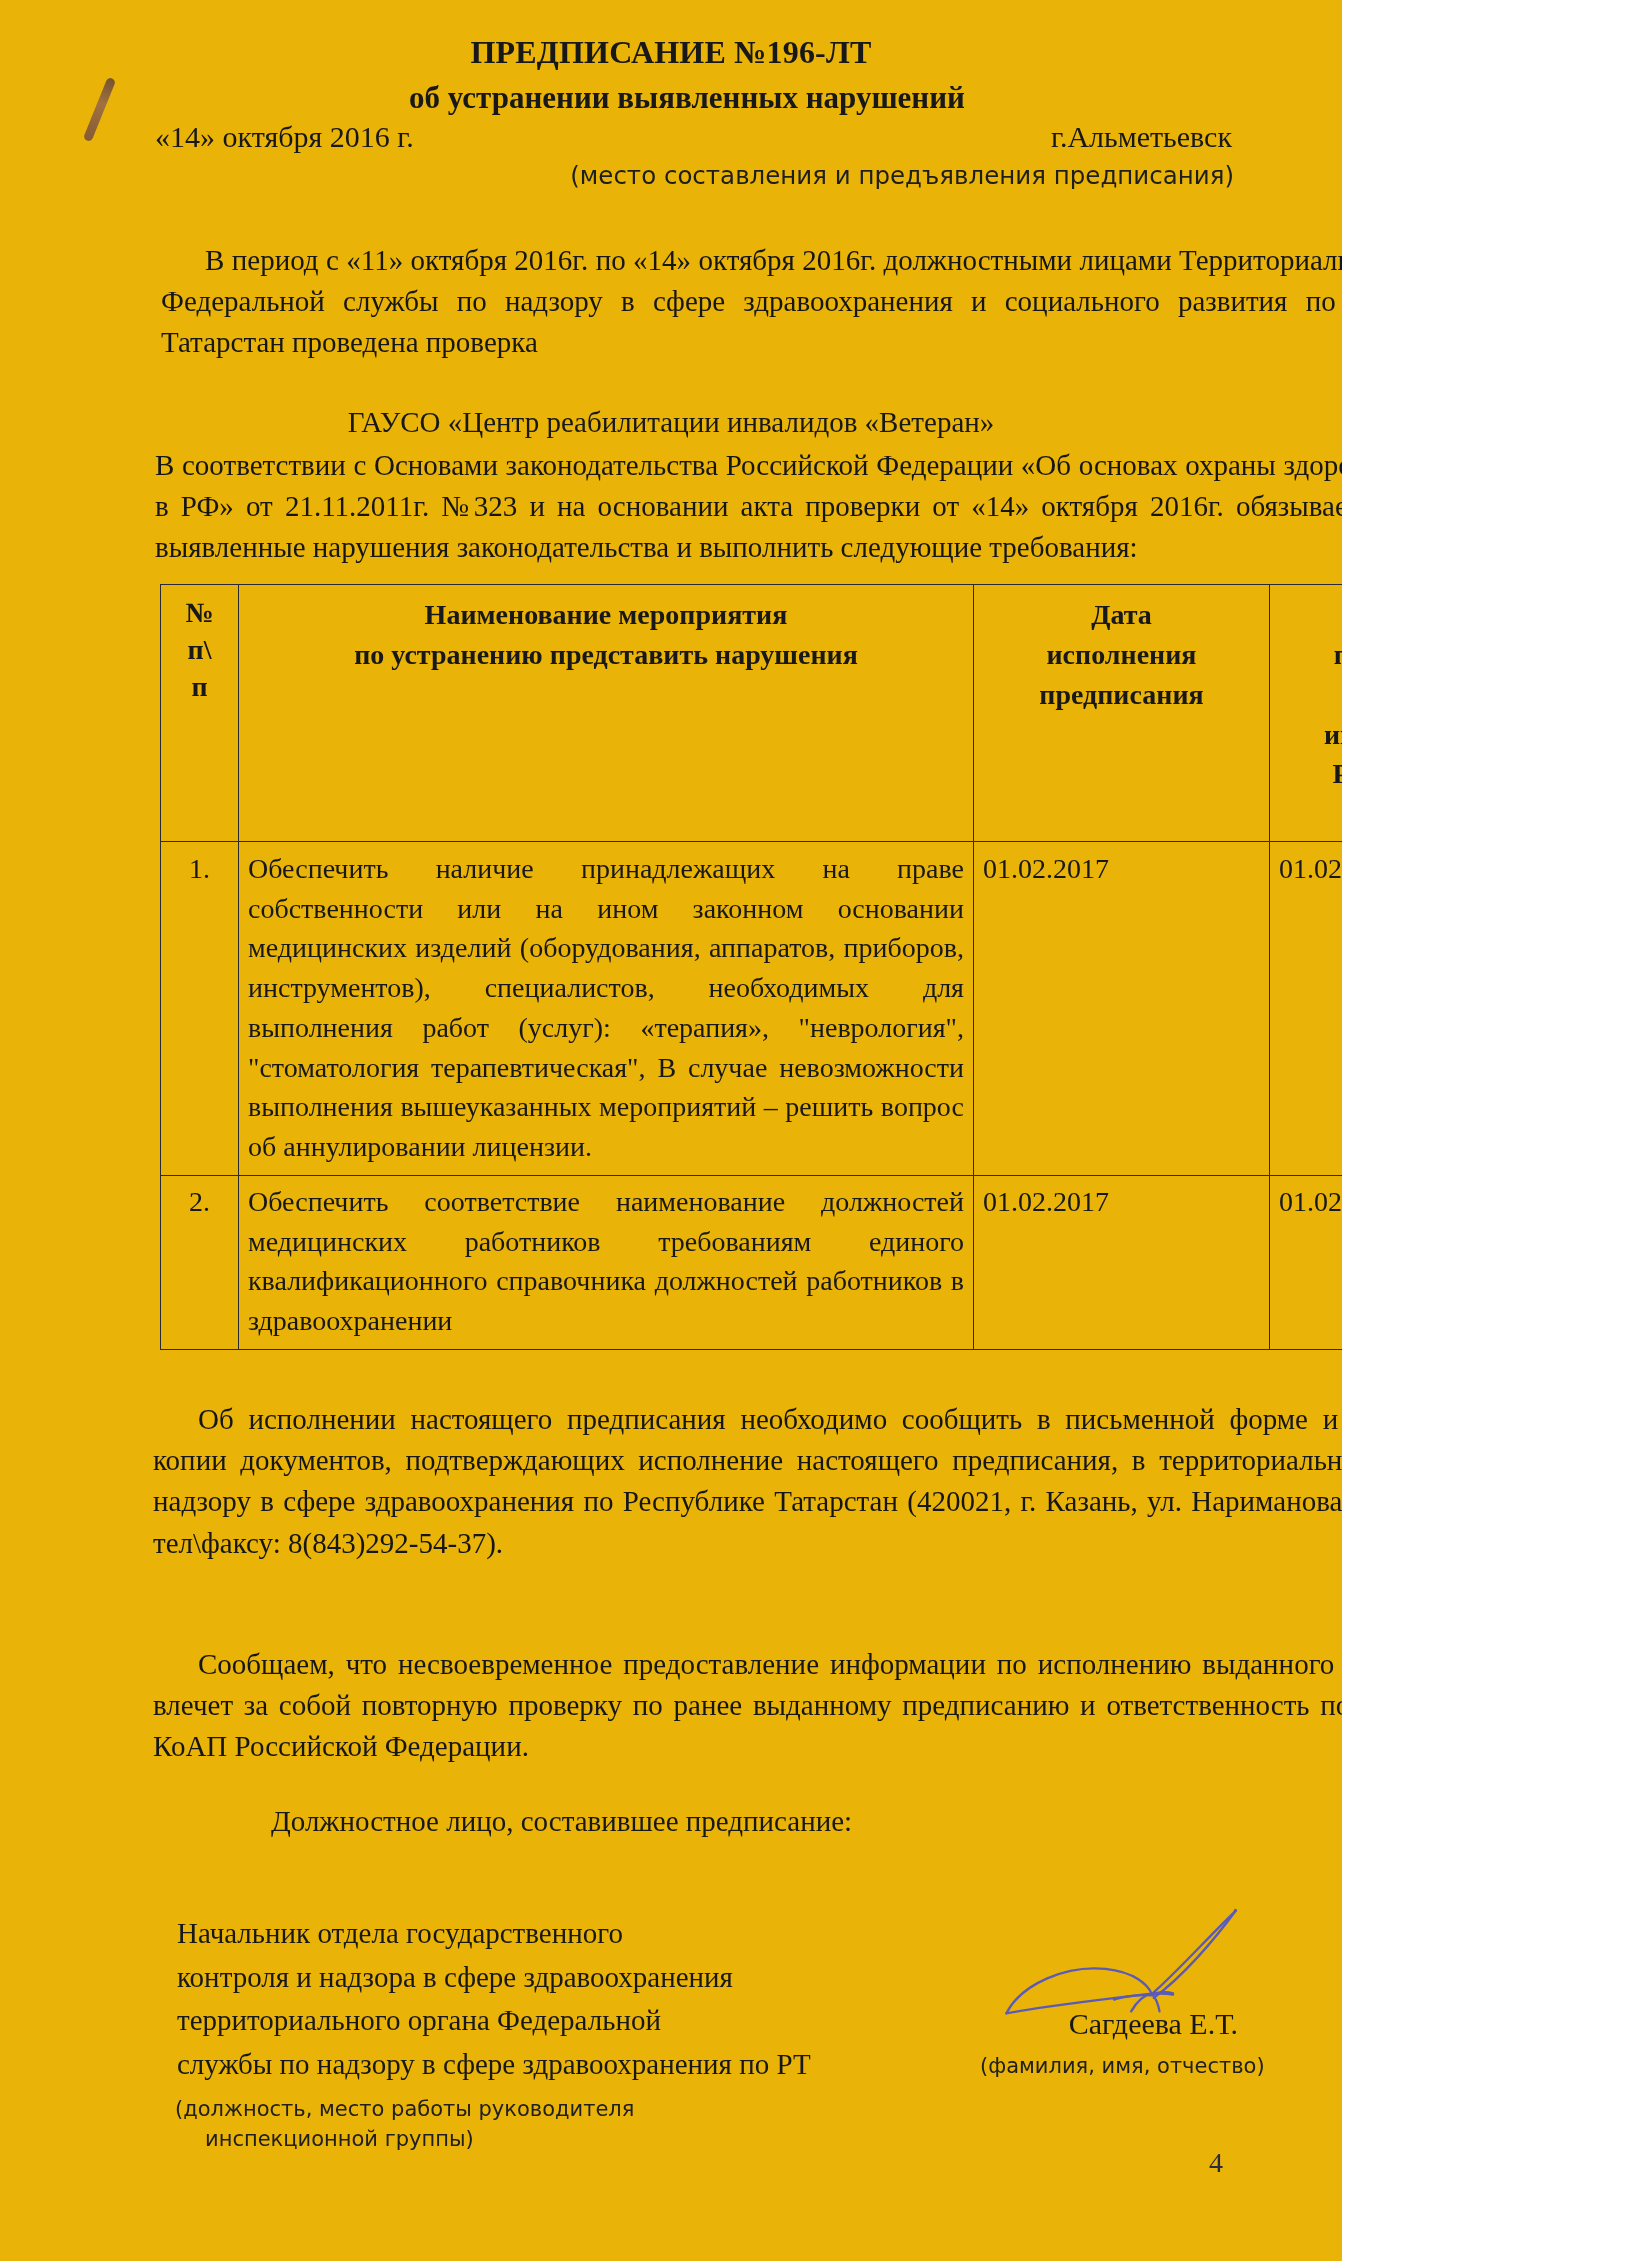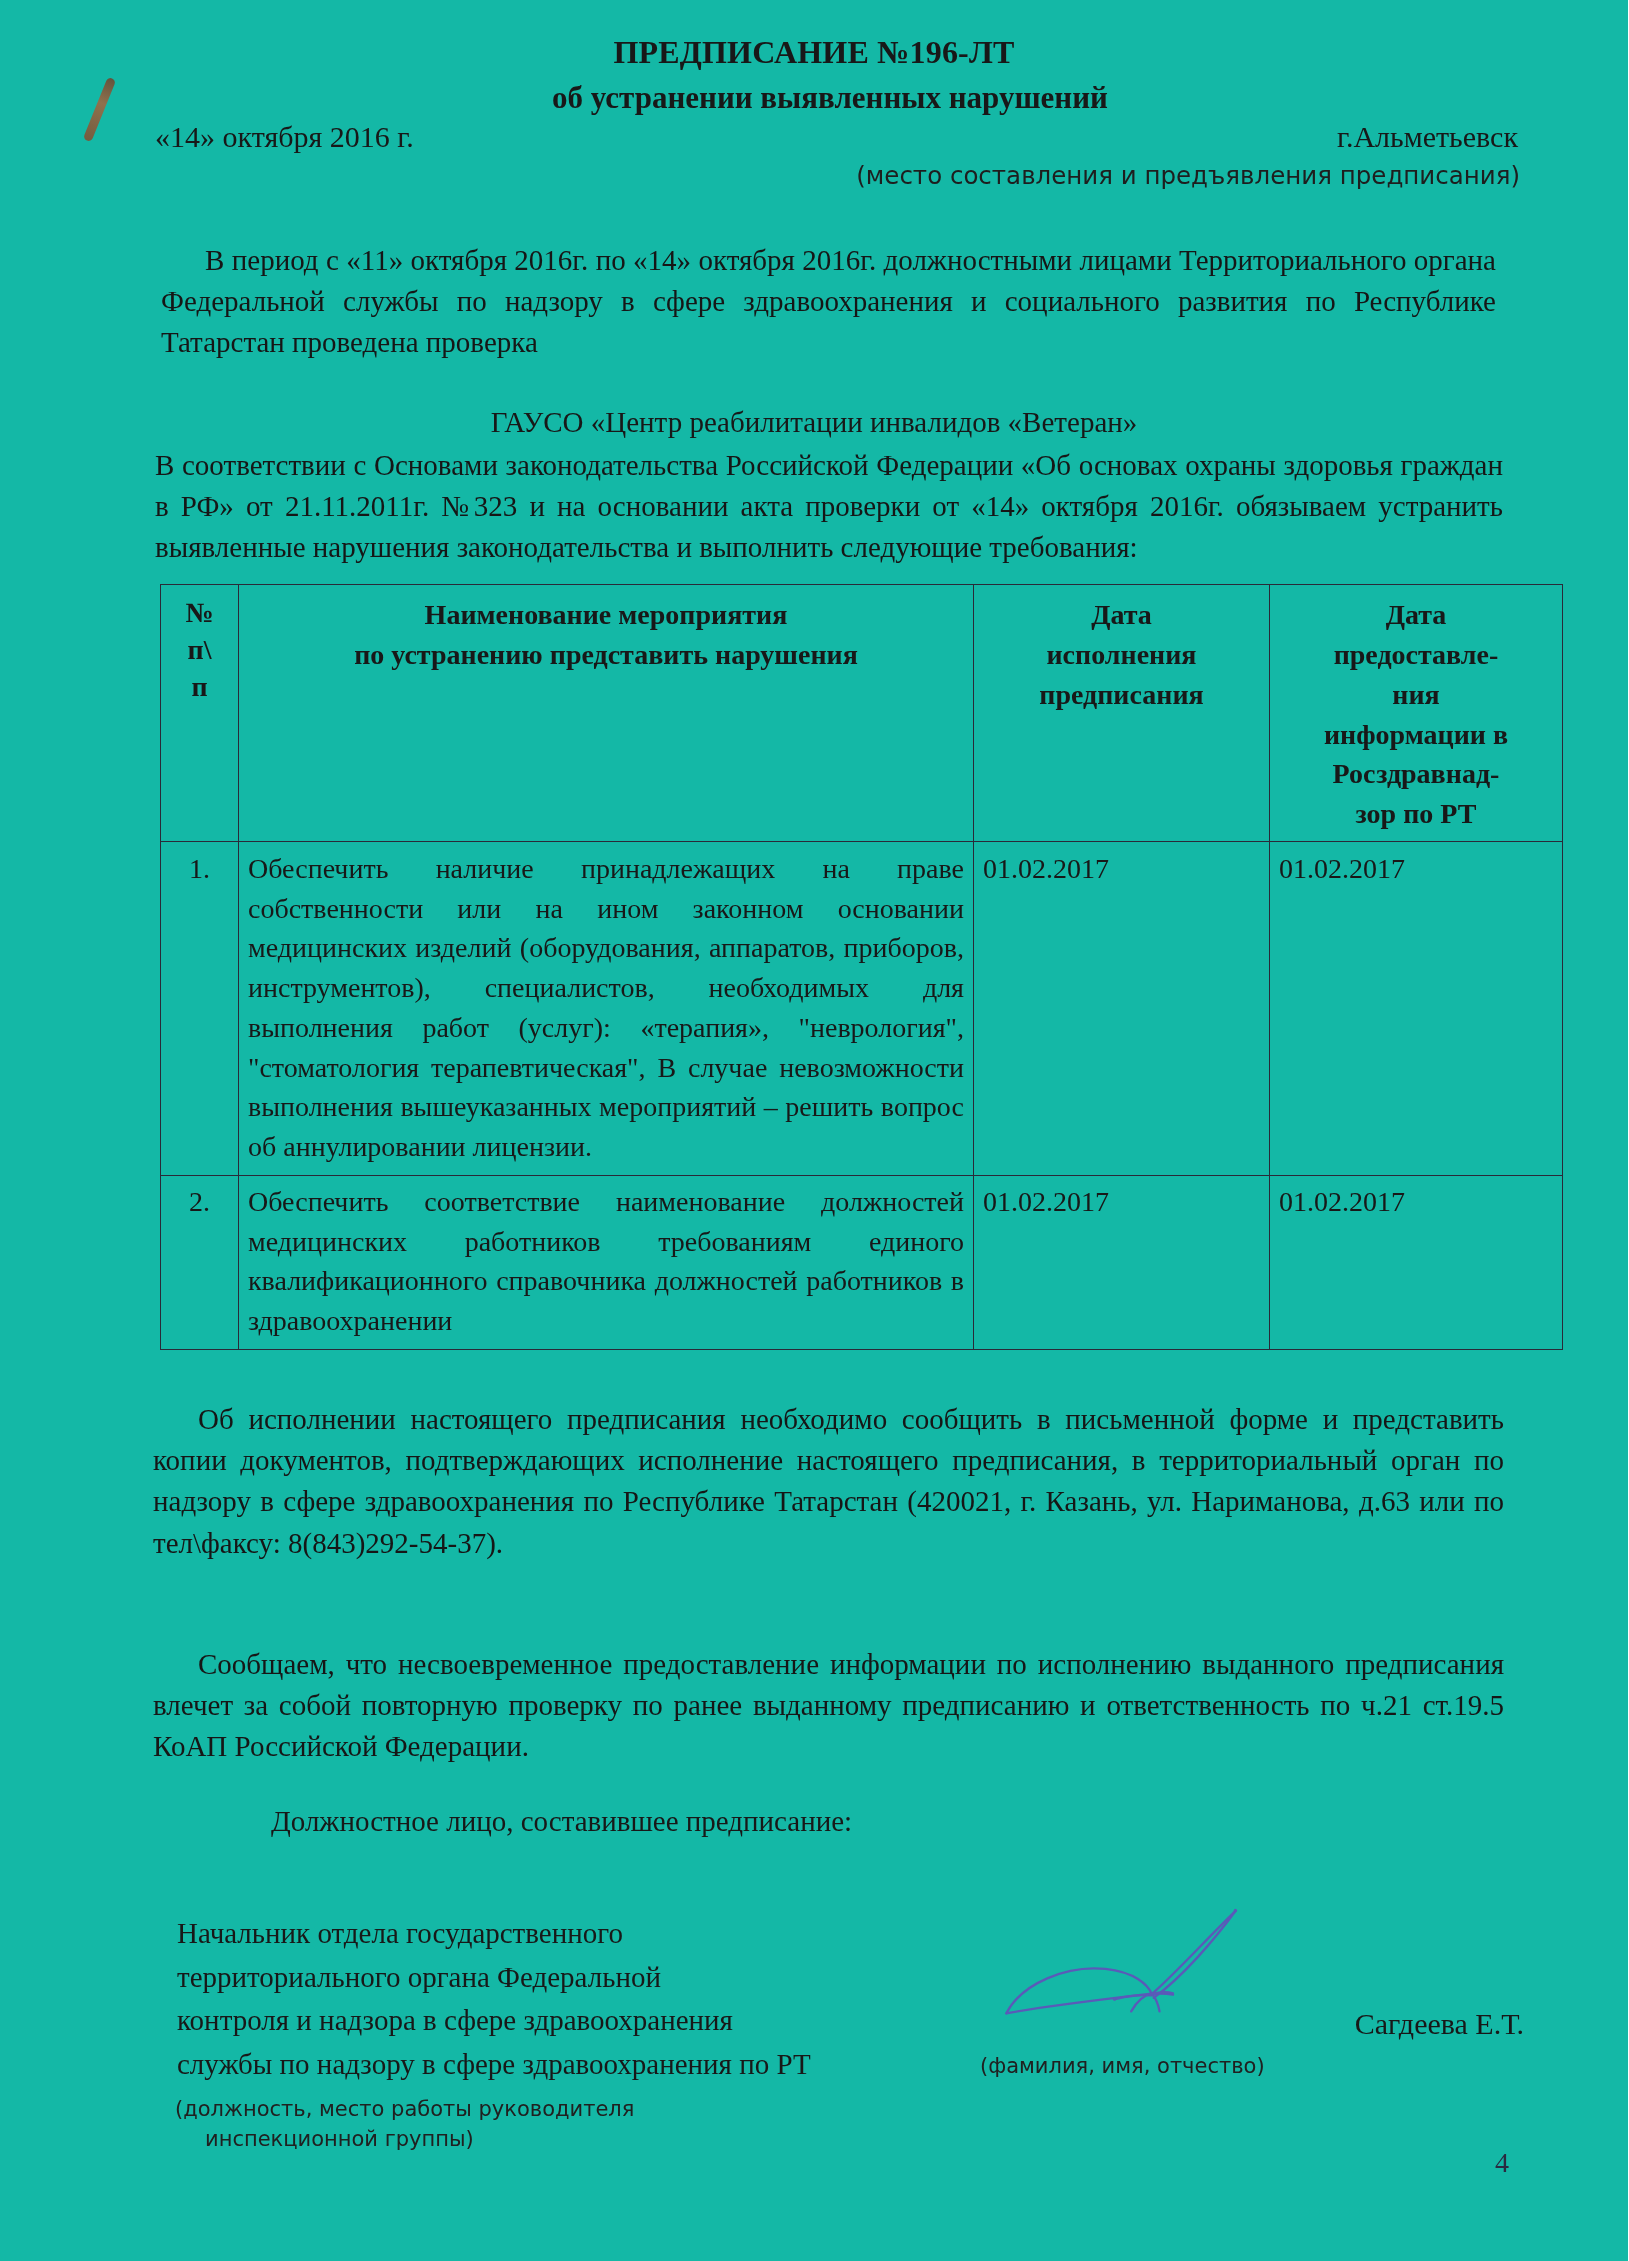--- a/index.html
+++ b/index.html
@@ -2,23 +2,23 @@
 <html lang="ru" style="font-size:10.3px"><head>
 <meta charset="utf-8">
 <style>
   html, body {
     margin: 0;
     padding: 0;
     background: #ffffff;
   }
   #page {
     position: relative;
-    width: 1628px;
+    width: 1342px;
     height: 2261px;
-    background: #14b8a6;
+    background: #eab308;
     font-family: "Liberation Serif", "DejaVu Serif", serif;
     color: #181818;
     overflow: hidden;
   }
 
   
   #pen-mark {
     position: absolute;
     left: 95px;
     top: 76px;
@@ -270,22 +270,22 @@
     </tbody>
   </table>
 
   <div class="para" id="p-report">Об исполнении настоящего предписания необходимо сообщить в письменной форме и представить копии документов, подтверждающих исполнение настоящего предписания, в территориальный орган по надзору в сфере здравоохранения по Республике Татарстан (420021, г. Казань, ул. Нариманова, д.63 или по тел\факсу: 8(843)292-54-37).</div>
   <div class="para" id="p-notice">Сообщаем, что несвоевременное предоставление информации по исполнению выданного предписания влечет за собой повторную проверку по ранее выданному предписанию и ответственность по ч.21 ст.19.5 КоАП Российской Федерации.</div>
 
   <div id="official-label">Должностное лицо, составившее предписание:</div>
 
   <div id="sig-block">
     <div>Начальник отдела государственного</div>
+    <div>контроля и надзора в сфере здравоохранения</div>
     <div>территориального органа Федеральной</div>
-    <div>контроля и надзора в сфере здравоохранения</div>
     <div>службы по надзору в сфере здравоохранения по РТ</div>
   </div>
 
   <svg id="sig-scribble" viewBox="0 0 520 300" xmlns="http://www.w3.org/2000/svg">
     <g fill="none" stroke="#5a5ab8" stroke-width="3.6" stroke-linecap="round" stroke-linejoin="round">
       <path d="M36 243 C 60 196, 130 168, 190 174 C 236 179, 256 199, 262 213"></path>
       <path d="M36 243 C 96 232, 180 222, 248 214 C 272 211, 285 212, 295 214"></path>
       <path d="M262 213 C 300 180, 350 124, 392 84"></path>
       <path d="M392 84 C 360 128, 310 186, 265 219"></path>
       <path d="M205 221 C 224 216, 243 214, 262 215"></path>

